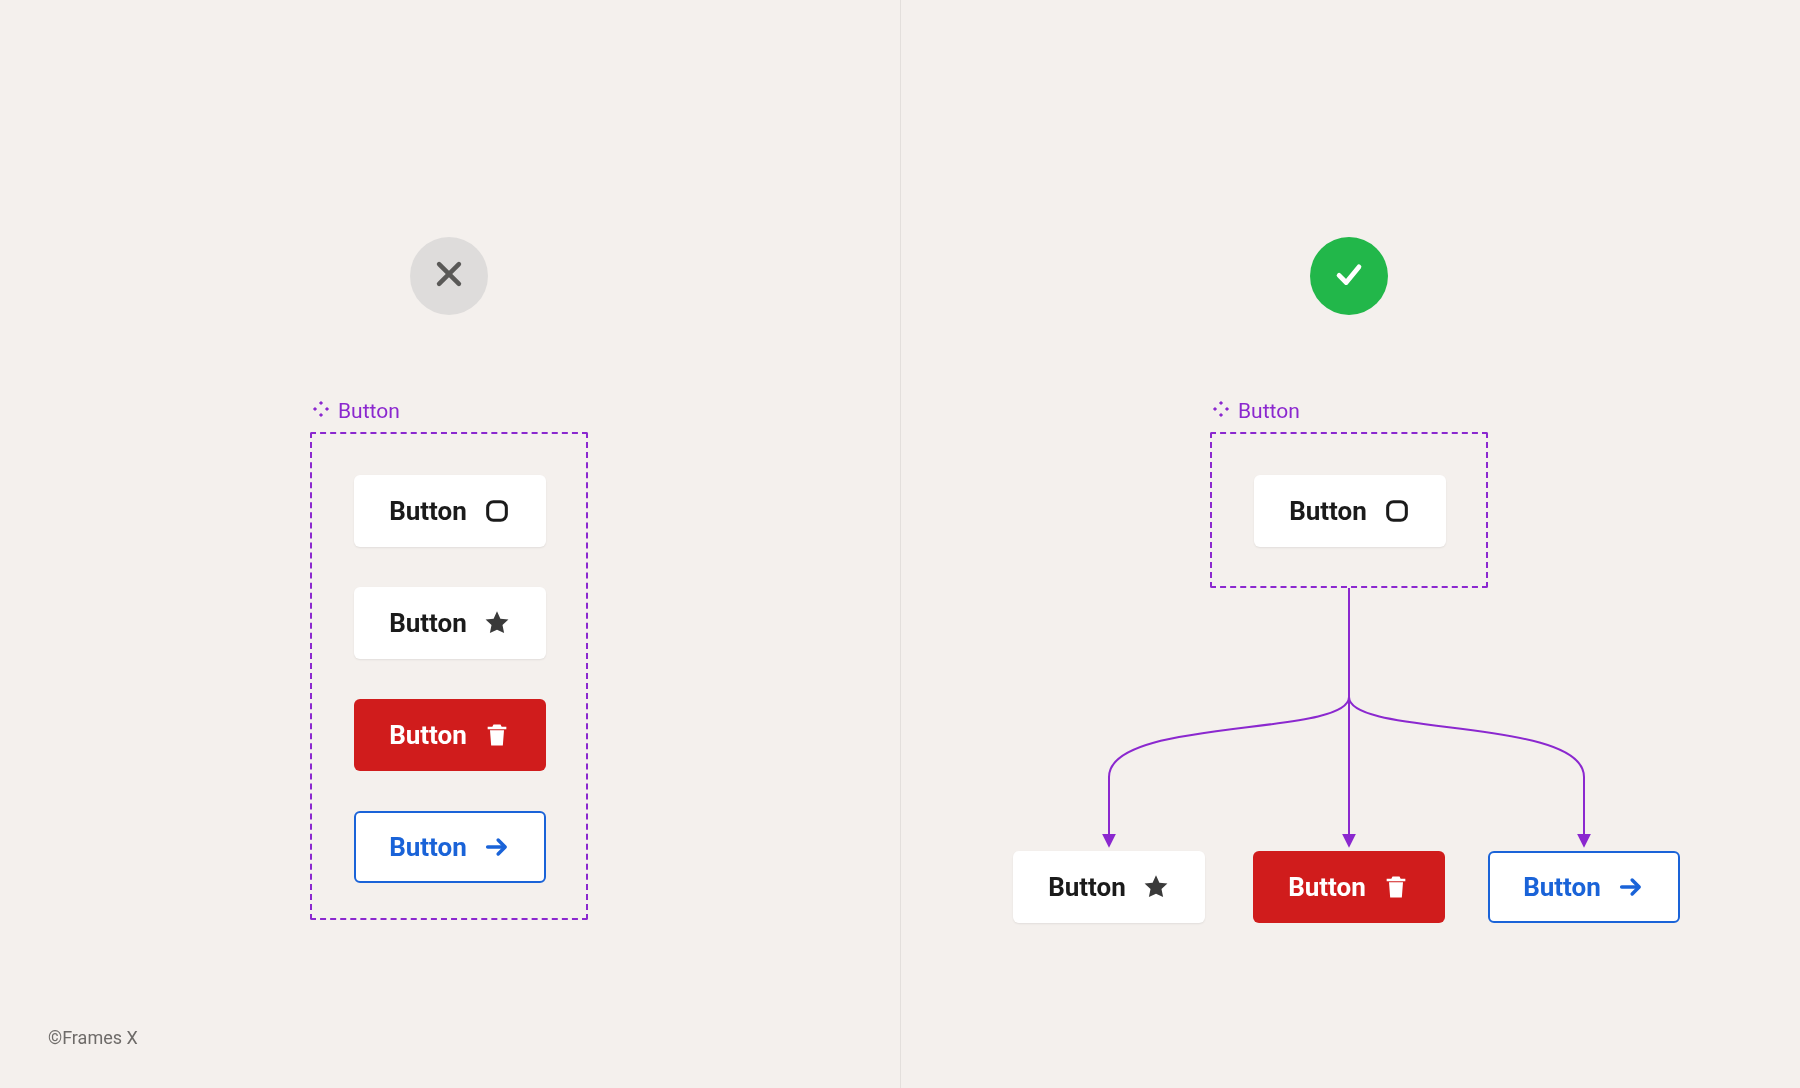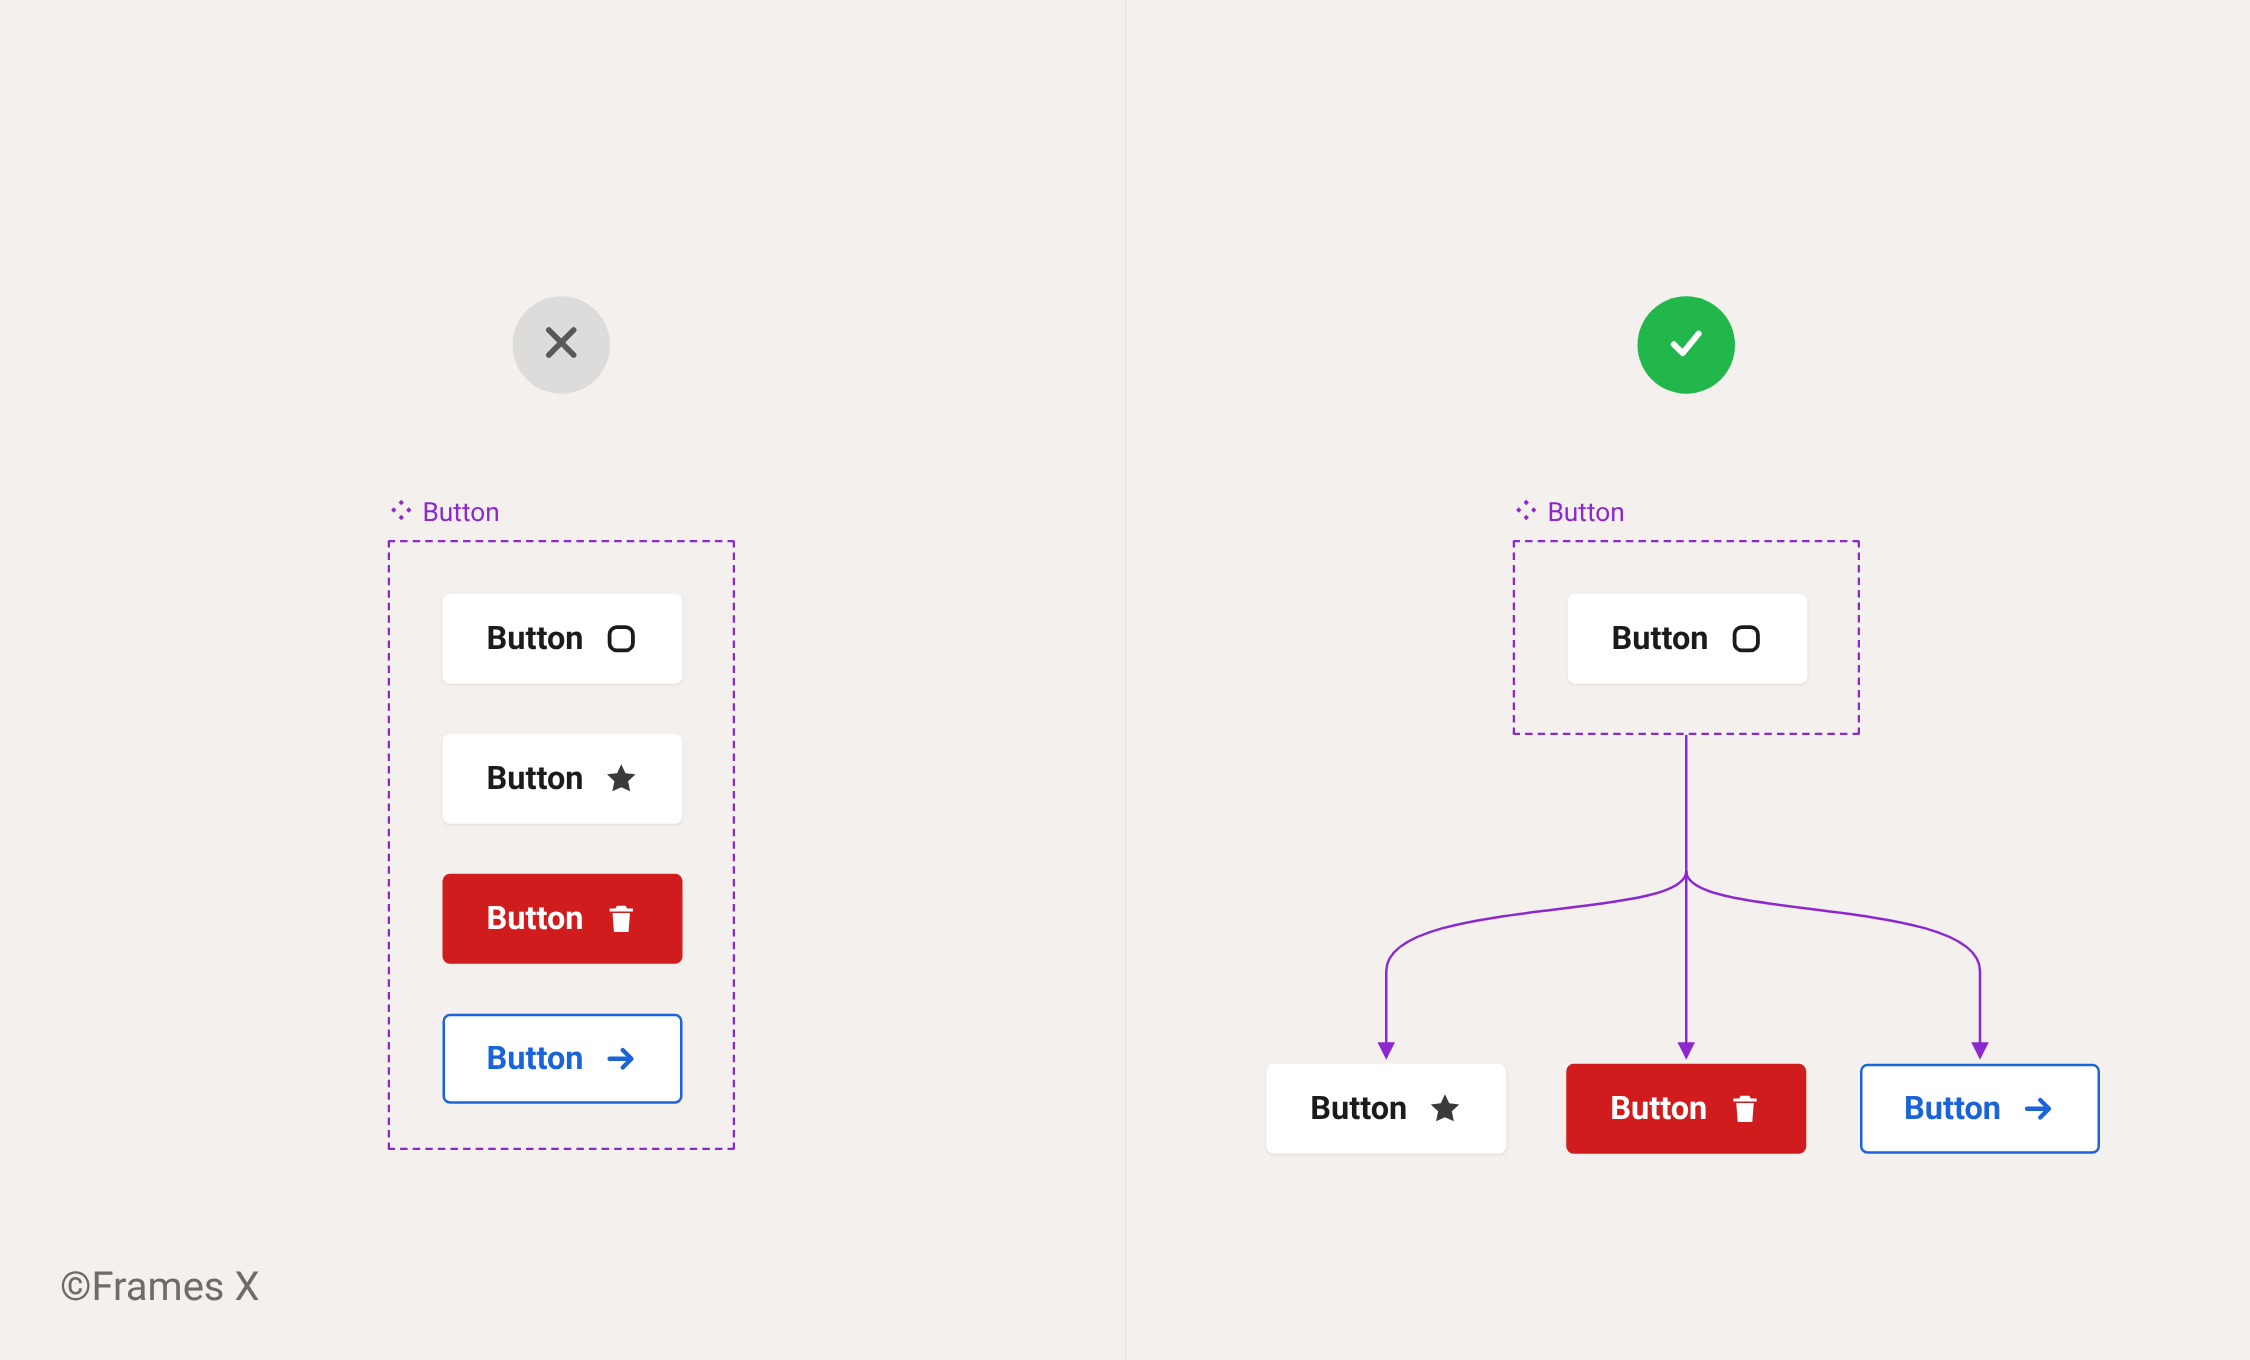--- a/index.html
+++ b/index.html
@@ -74,21 +74,21 @@
   .btn-red    { background: #d01c1c; color: #ffffff; }
   .btn-outline{ background: #ffffff; color: #1a63d8; border: 2px solid #1a63d8; }
   .btn .ico { display: inline-flex; }
   .btn .ico svg { width: 28px; height: 28px; }
 
   
   .footer {
     position: absolute;
     left: 48px; bottom: 40px;
     color: #6e6b69;
-    font-size: 32px;
+    font-size: 18px;
   }
 
   
   .connectors {
     position: absolute;
     left: 0; top: 0;
     pointer-events: none;
   }
 </style>
 </head>

